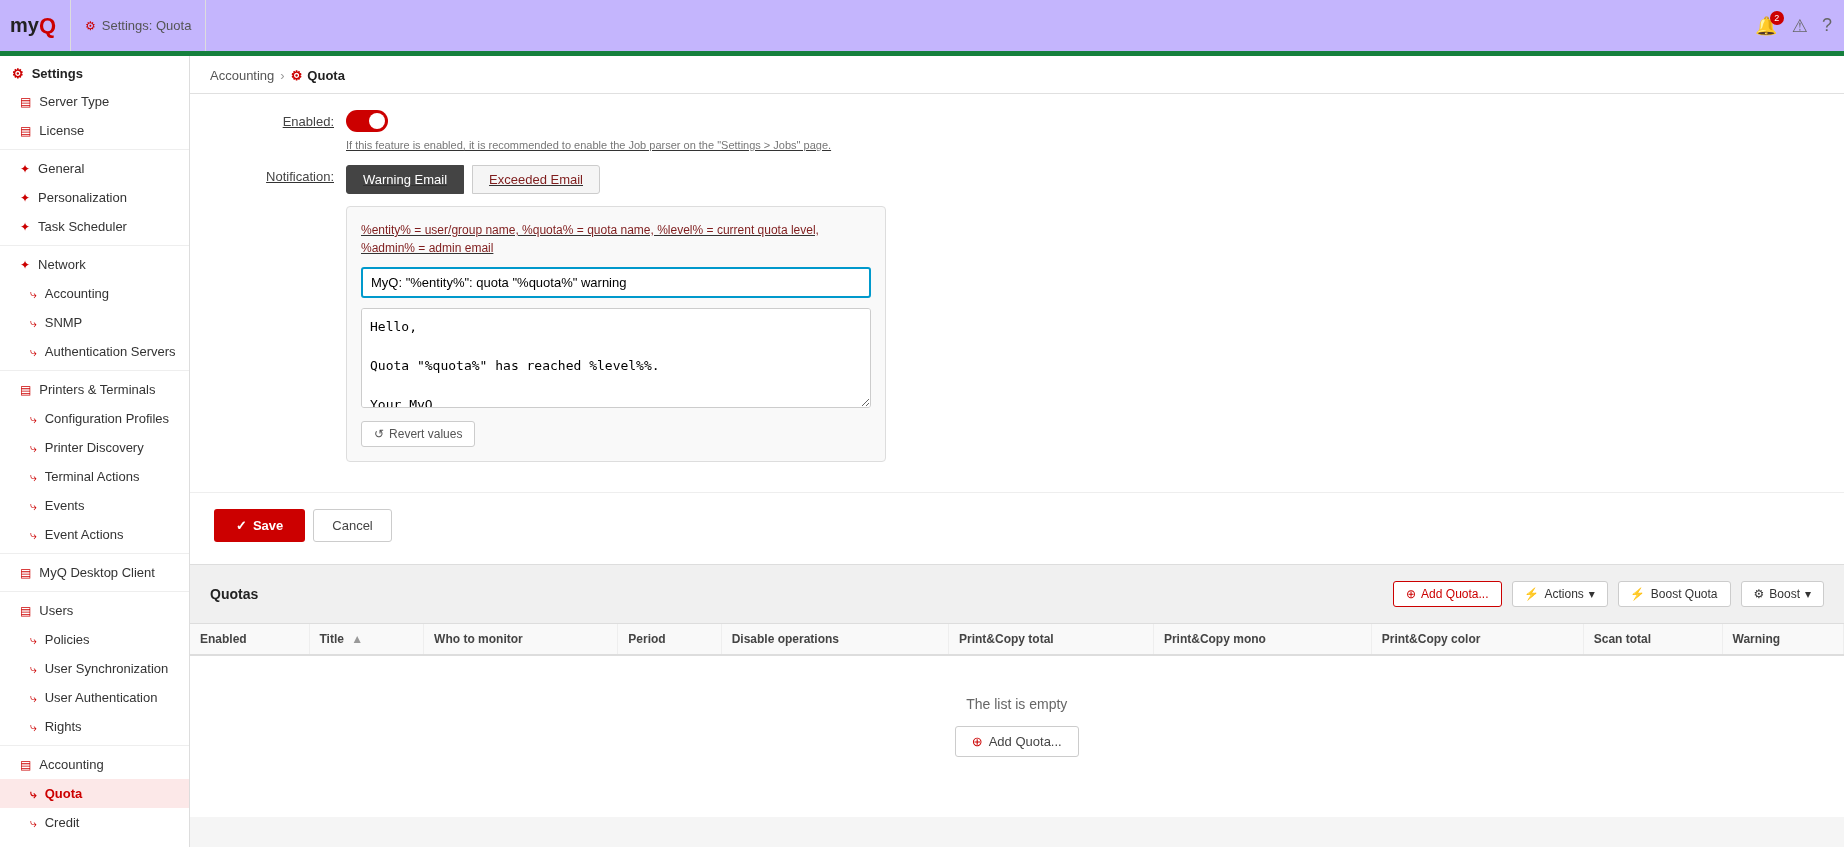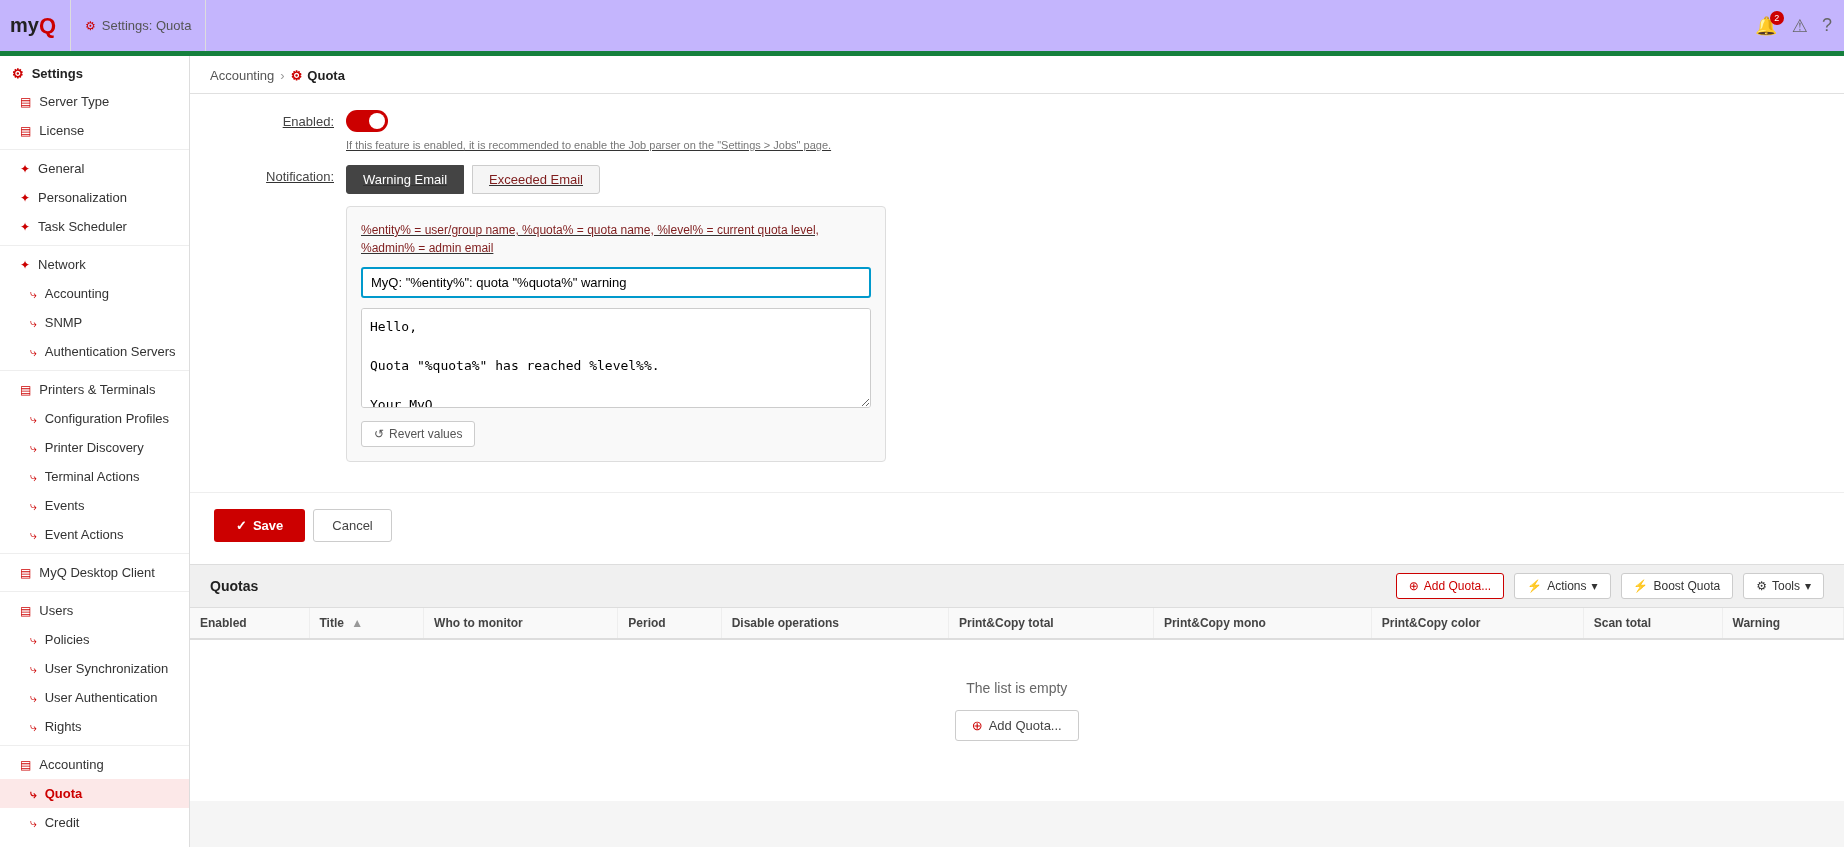--- a/index.html
+++ b/index.html
@@ -289,21 +289,21 @@
 
     
     .quotas-section {
       margin-top: 6px;
       background: #fff;
     }
     .quotas-header {
       display: flex;
       align-items: center;
       justify-content: space-between;
-      padding: 8px 20px;
+      padding: 16px 20px;
       background: #f0f0f0;
       border-top: 1px solid #ddd;
       border-bottom: 1px solid #ddd;
     }
     .quotas-title {
       font-weight: bold;
       font-size: 14px;
       color: #222;
     }
     .quotas-actions {
@@ -589,21 +589,21 @@
               <span>⚡</span>
               <span>Actions</span>
               <span>▾</span>
             </button>
             <button class="quota-action-btn">
               <span>⚡</span>
               <span>Boost Quota</span>
             </button>
             <button class="quota-action-btn">
               <span>⚙</span>
-              <span>Tools</span>
+              <span>Boost</span>
               <span>▾</span>
             </button>
           </div>
         </div>
 
         <table class="quota-table">
           <thead>
             <tr>
               <th>Enabled</th>
               <th class="sortable">

